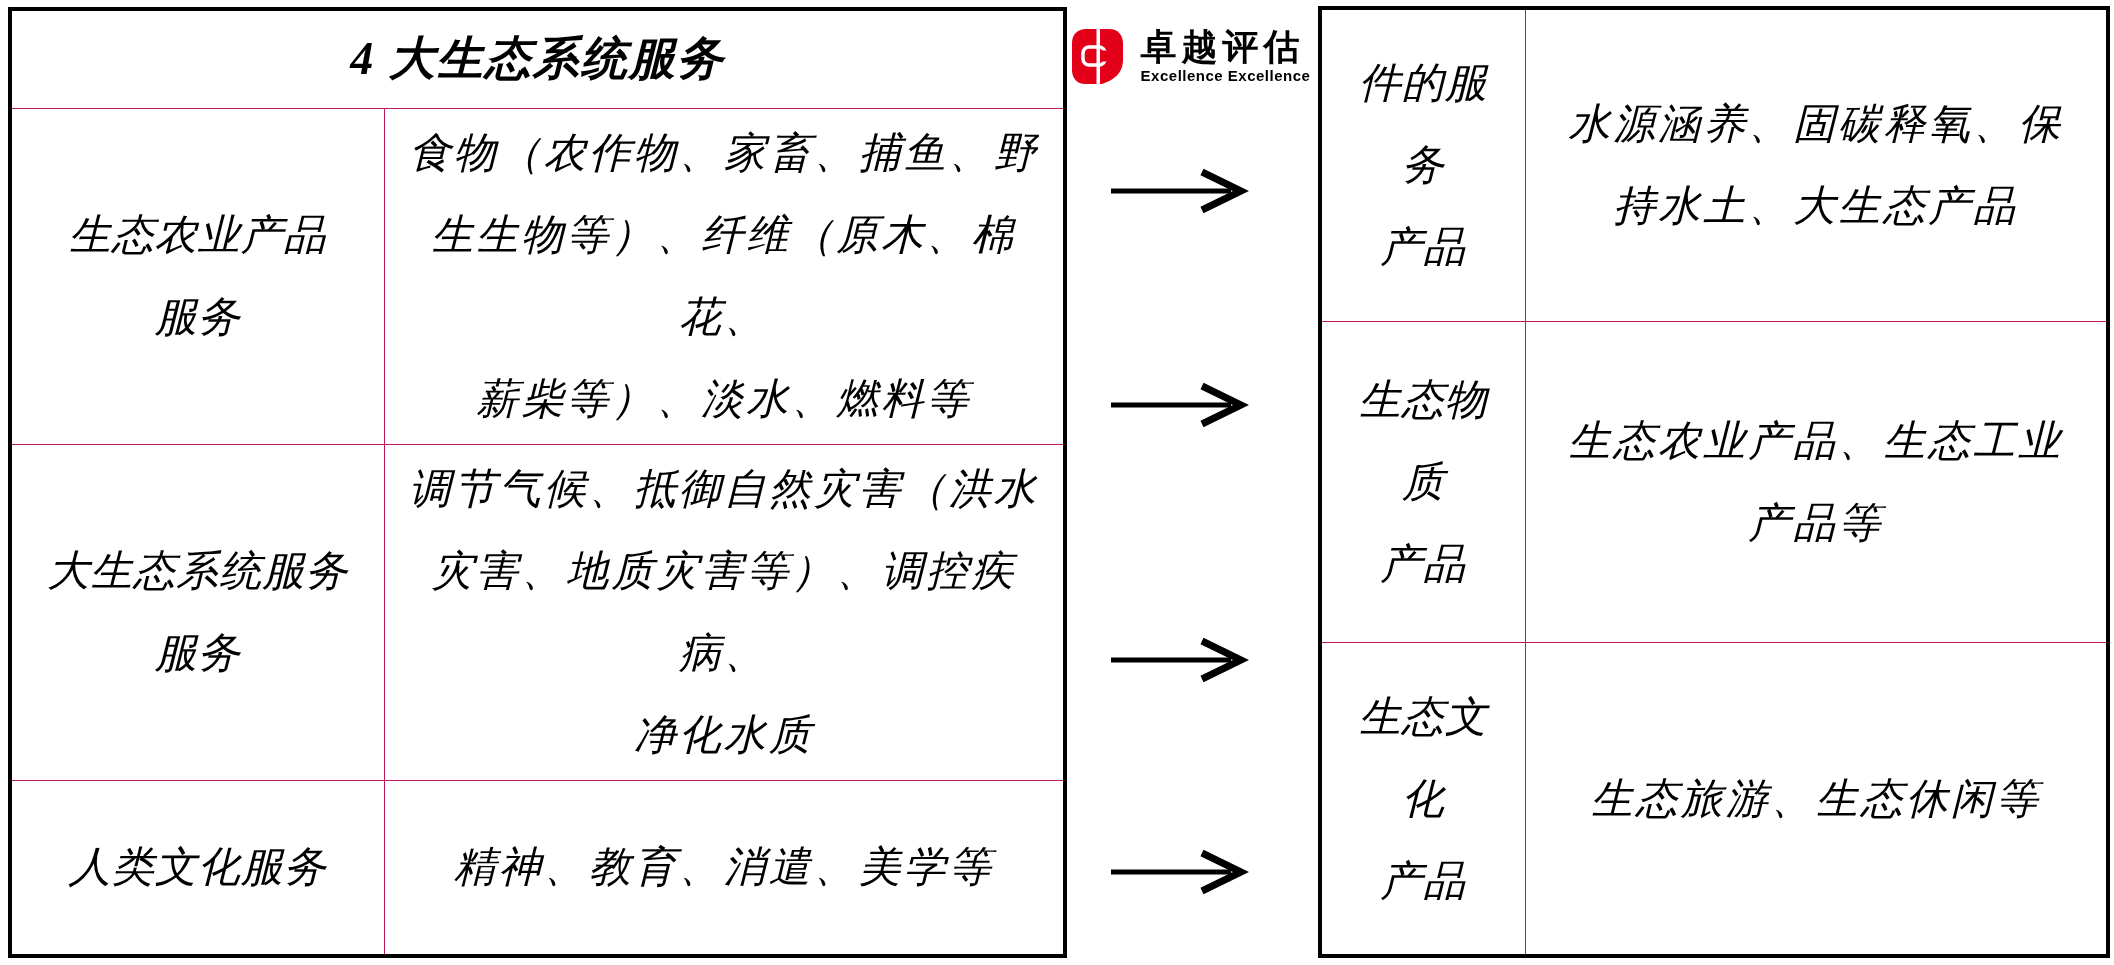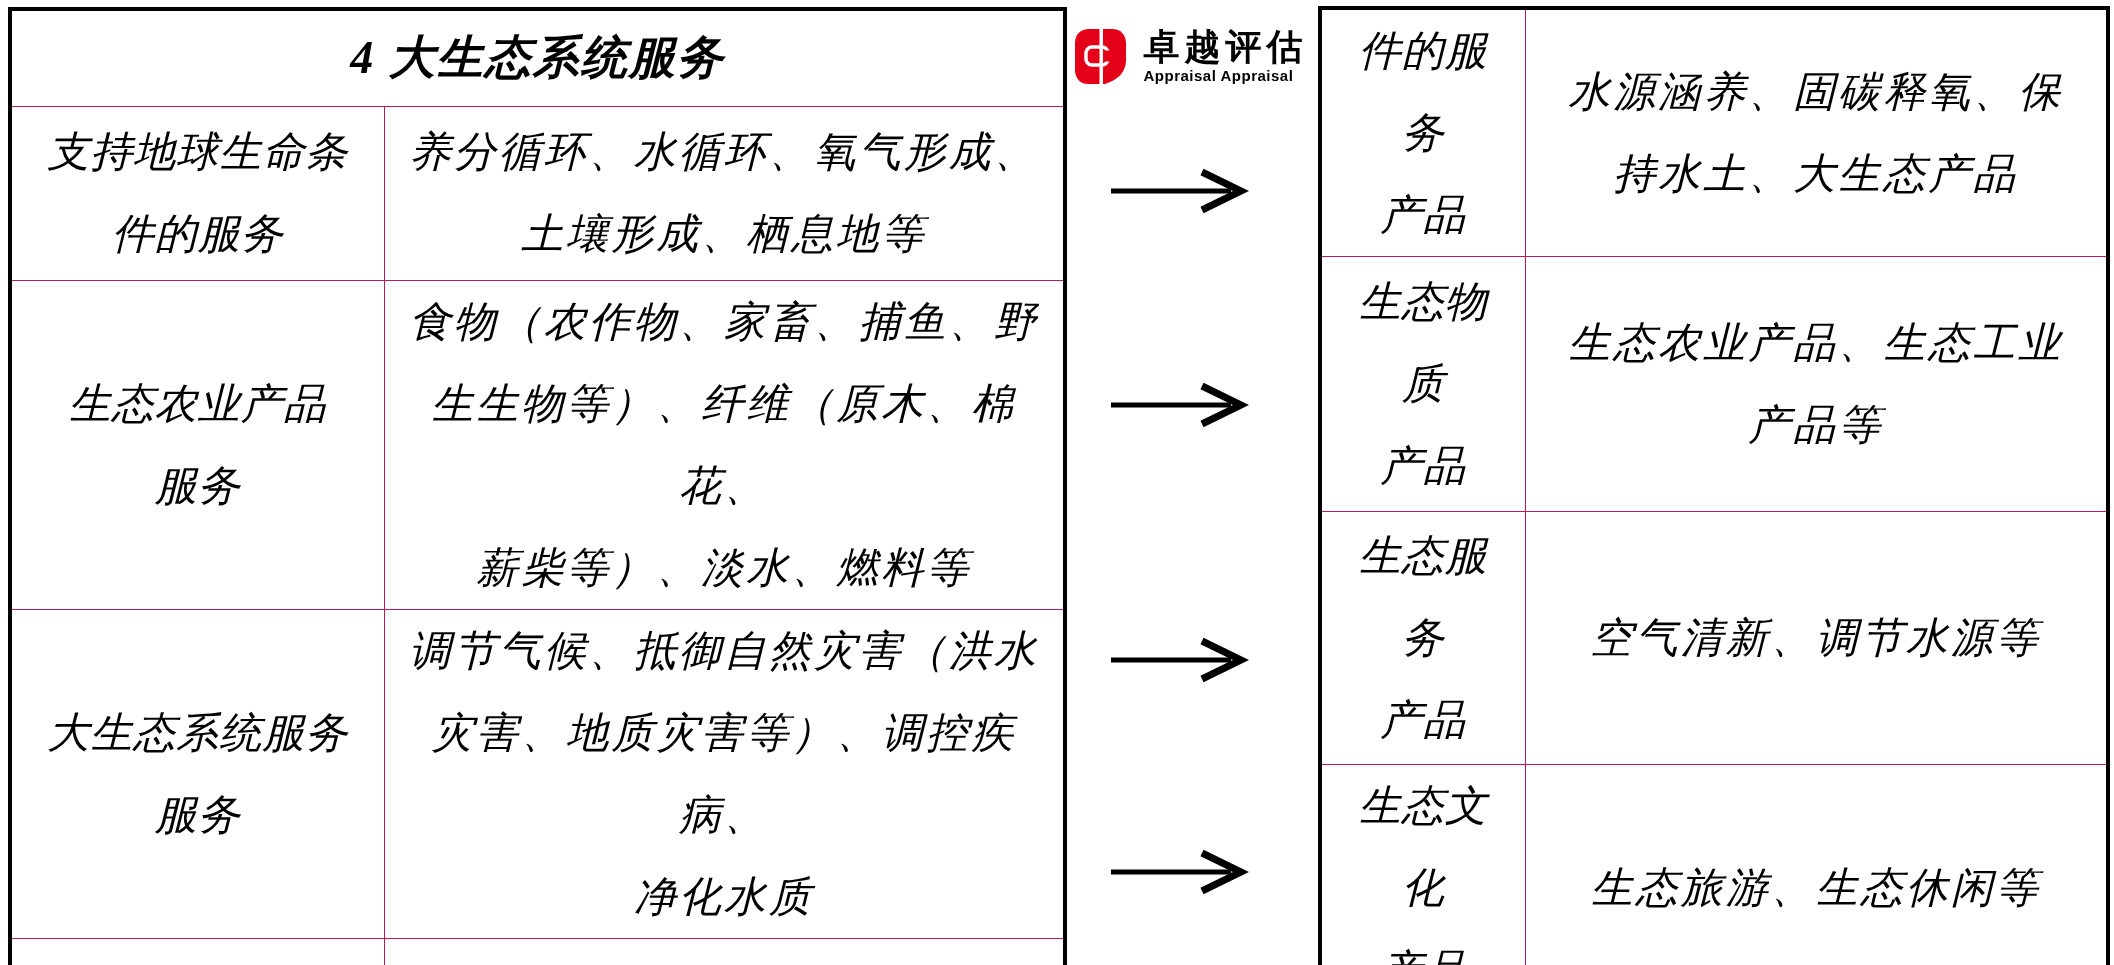--- a/index.html
+++ b/index.html
@@ -64,26 +64,20 @@
 
   <table class="grid" id="left-table">
     <colgroup>
         <col style="width:374px">
         <col style="width:681px">
       </colgroup>
     <tbody>
         <tr style="height:97px">
       <th colspan="2">4 大生态系统服务</th>
     </tr>
-    <tr style="height:174px">
-      <td class="cat">支持地球生命条
-件的服务</td>
-      <td class="desc">养分循环、水循环、氧气形成、
-土壤形成、栖息地等</td>
-    </tr>
     <tr style="height:255px">
       <td class="cat">生态农业产品
 服务</td>
       <td class="desc">食物（农作物、家畜、捕鱼、野
 生生物等）、纤维（原木、棉花、
 薪柴等）、淡水、燃料等</td>
     </tr>
     <tr style="height:253px">
       <td class="cat">大生态系统服务
 服务</td>
@@ -109,43 +103,38 @@
 产品</td>
       <td class="desc">水源涵养、固碳释氧、保
 持水土、大生态产品</td>
     </tr>
     <tr style="height:255px">
       <td class="cat">生态物质
 产品</td>
       <td class="desc">生态农业产品、生态工业
 产品等</td>
     </tr>
-    <tr style="height:253px">
-      <td class="cat">生态服务
-产品</td>
-      <td class="desc">空气清新、调节水源等</td>
-    </tr>
     <tr style="height:172px">
       <td class="cat">生态文化
 产品</td>
       <td class="desc">生态旅游、生态休闲等</td>
     </tr>
   </tbody>
     </table>
 
   <div id="brand">
     <svg class="mark" width="54" height="58" viewBox="0 0 54 58">
       <path d="M15,2 H38 C47,2 52,8 52,17 V33 C52,46 43,53 31,57 L14,57 C6,57 1,51 1,43 V16 C1,7 7,2 15,2 Z" fill="#e50019"></path>
       <rect x="25.5" y="2" width="3.5" height="55" fill="#ffffff"></rect>
       <rect x="12" y="20" width="22" height="18" rx="6" fill="none" stroke="#ffffff" stroke-width="3.5"></rect>
       <rect x="29" y="23.5" width="11" height="11" fill="#e50019"></rect>
     </svg>
     <div class="words">
       <span class="cn">卓越评估</span>
-      <span class="en">Appraisal Appraisal</span>
+      <span class="en">Excellence Excellence</span>
     </div>
   </div>
 
   <svg class="arrow a1" viewBox="0 0 150 48">
     <line x1="6" y1="24" x2="126" y2="24" stroke="#000" stroke-width="5"></line>
     <polyline points="97,5 136,24 97,43" fill="none" stroke="#000" stroke-width="7"></polyline>
   </svg>
   <svg class="arrow a2" viewBox="0 0 150 48">
     <line x1="6" y1="24" x2="126" y2="24" stroke="#000" stroke-width="5"></line>
     <polyline points="97,5 136,24 97,43" fill="none" stroke="#000" stroke-width="7"></polyline>

